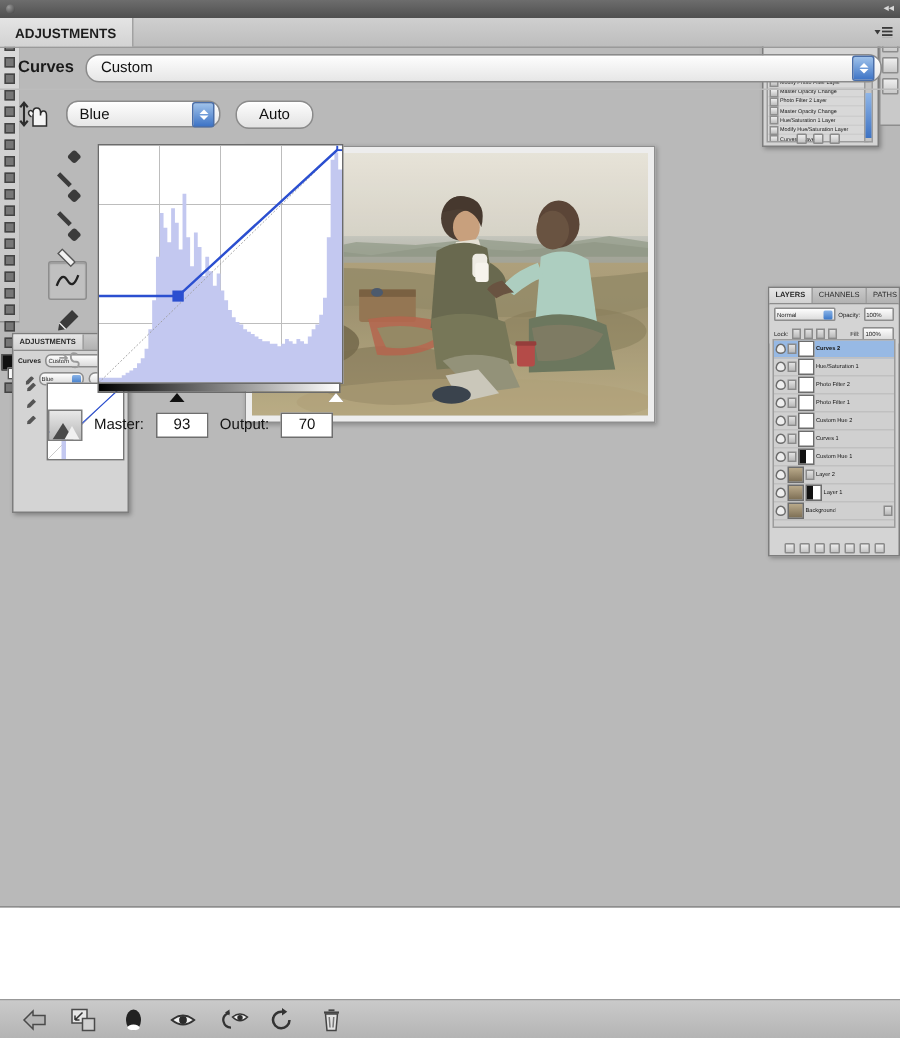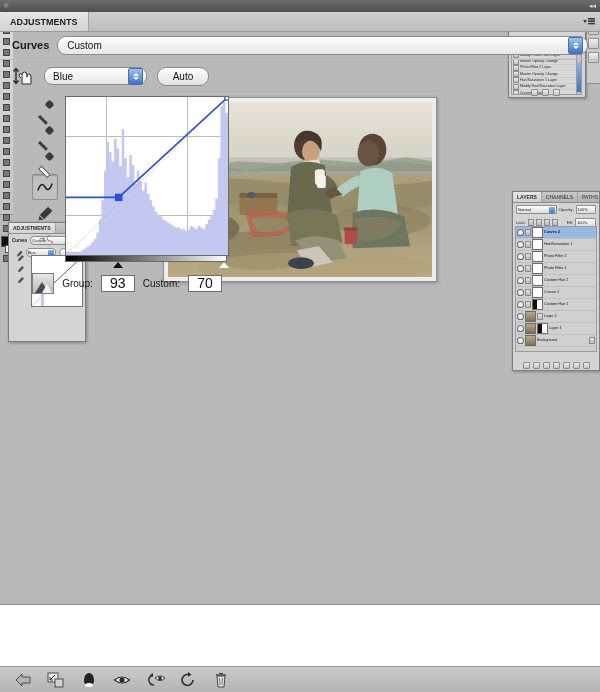--- a/index.html
+++ b/index.html
@@ -191,21 +191,21 @@
   #io-row{position:absolute;left:32px;top:272px;width:190px;height:22px;
       display:flex;align-items:center;gap:8px;}
   #io-icon{width:24px;height:19px;background:linear-gradient(#e8e8e8,#b8b8b8);
       border:1px solid #7d7d7d;position:relative;overflow:hidden;}
   #io-icon .mtn{position:absolute;left:2px;bottom:0;width:0;height:0;
       border-left:7px solid transparent;border-right:7px solid transparent;border-bottom:11px solid #4a4a4a;}
   #io-icon .warn{position:absolute;right:1px;bottom:0px;width:0;height:0;
       border-left:5px solid transparent;border-right:5px solid transparent;border-bottom:9px solid #f0f0f0;}
   .io-label{font-size:10px;color:#141414;}
   .io-field{width:38px;height:15px;background:#fff;border:1px solid #6e6e6e;
-      display:flex;align-items:center;justify-content:center;font-size:14px;color:#111;}
+      display:flex;align-items:center;justify-content:center;font-size:10px;color:#111;}
 
   #adj-footer{position:absolute;left:0;bottom:0;width:100%;height:26px;
       background:linear-gradient(#cacaca,#b4b4b4);border-top:1px solid #989898;
       display:flex;align-items:center;padding:0 14px;box-sizing:border-box;gap:16px;}
   .ficon{width:17px;height:15px;position:relative;}
 
   
   #app-bottom-edge{position:absolute;left:0;top:604px;width:600px;height:1px;background:#8d8d8d;}
 </style>
 </head>
@@ -682,23 +682,23 @@
     <div id="grad-bar"></div>
     <div id="black-marker" style="left: 50.7294px;"></div>
     <div id="white-marker" style="left: 156.824px;"></div>
   </div>
 
   <div id="io-row">
     <span id="io-icon">
       <span class="mtn"></span>
         <span class="warn"></span>
     </span>
-    <span class="io-label">Group:</span>
+    <span class="io-label">Master:</span>
     <span class="io-field">93</span>
-    <span class="io-label">Custom:</span>
+    <span class="io-label">Output:</span>
     <span class="io-field">70</span>
   </div>
 
   <div id="adj-footer">
     <span class="ficon">
       <svg viewBox="0 0 18 16" style="width:18px;height:16px">
         <path d="M8 2 L2 8 L8 14 L8 11 L16 11 L16 5 L8 5 Z" fill="#b4b4b4" stroke="#4a4a4a" stroke-width="1"></path>
       </svg>
     </span>
     <span class="ficon">

